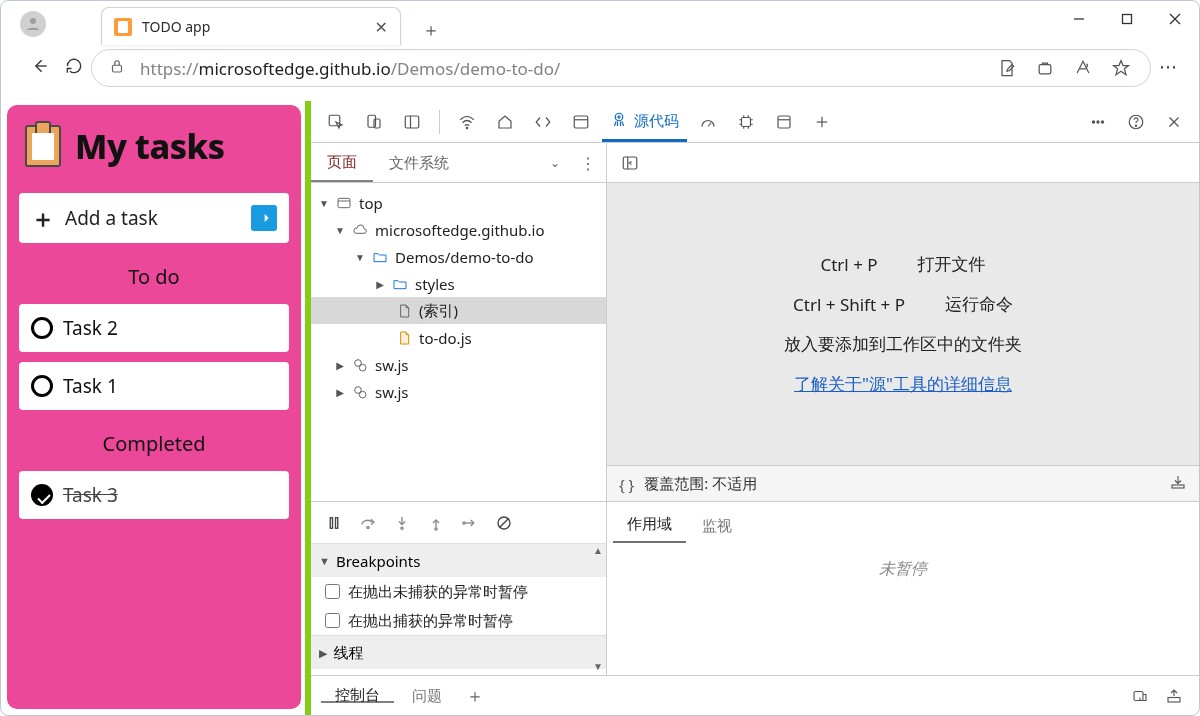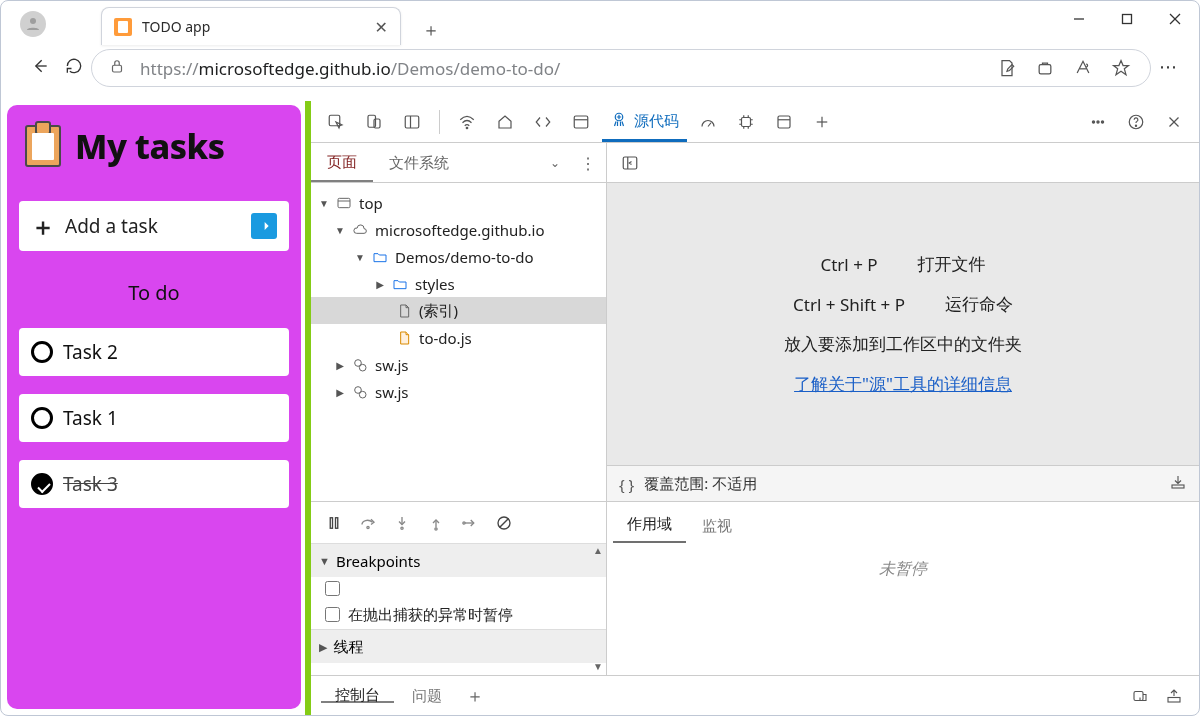--- a/index.html
+++ b/index.html
@@ -32,21 +32,21 @@
   .addr-icons { display:flex; gap:16px; align-items:center; padding-right:6px; }
   .addr-icons .ic { width:22px; height:22px; display:flex; align-items:center; justify-content:center; cursor:pointer; }
   .addr-icons .ic svg { width:20px; height:20px; stroke:#555; fill:none; stroke-width:1.5; }
   .star-filled svg { fill:#1a73e8; stroke:#1a73e8; }
   .more-dots { width:34px; height:34px; display:flex; align-items:center; justify-content:center; cursor:pointer; font-size:18px; color:#333; }
 
   
   .main { flex:1; display:flex; overflow:hidden; }
 
   
-  .app-panel { width: 294px; background:#d946ef; border-radius:10px; margin:4px 0 6px 6px; padding: 12px 12px 0 12px; color:#111; display:flex; flex-direction:column; gap:18px; }
+  .app-panel { width: 294px; background:#ec4899; border-radius:10px; margin:4px 0 6px 6px; padding: 12px 12px 0 12px; color:#111; display:flex; flex-direction:column; gap:10px; }
   .app-title-row { display:flex; align-items:center; gap:14px; padding: 6px 6px 14px 6px; }
   .clipboard-icon { width:36px; height:42px; background:#eca55c; border:2px solid #4a4a4a; border-radius:3px; position:relative; }
   .clipboard-icon::before { content:""; position:absolute; top:-6px; left:8px; right:8px; height:10px; background:#eca55c; border:2px solid #4a4a4a; border-radius:3px; }
   .clipboard-icon::after { content:""; position:absolute; inset:6px 5px 5px 5px; background:#fff; border-radius:1px; }
   .app-title { font-size:34px; font-weight:800; letter-spacing:-0.5px; color:#111; }
   .add-task { background:#fff; border-radius:4px; height:50px; display:flex; align-items:center; padding:0 12px; gap:10px; cursor:pointer; }
   .add-task .plus { font-size:24px; font-weight:600; color:#222; }
   .add-task .lbl { flex:1; font-size:19px; color:#222; }
   .add-task .go { width:26px; height:26px; background:#1a9ae0; display:flex; align-items:center; justify-content:center; border-radius:3px; }
   .add-task .go svg { width:16px; height:16px; fill:#fff; }
@@ -249,20 +249,21 @@
       </div>
       <div class="section-h">To do</div>
       <div class="task-card">
         <span class="circle"></span>
         <span class="task-lbl">Task 2</span>
       </div>
       <div class="task-card">
         <span class="circle"></span>
         <span class="task-lbl">Task 1</span>
       </div>
+      <div class="section-h">Completed</div>
       <div class="task-card">
         <span class="circle done"></span>
         <span class="task-lbl done">Task 3</span>
       </div>
     </div>
 
     <div class="devtools">
 
       <div class="dt-tabs">
         <div class="dt-tab-ic">
@@ -541,20 +542,21 @@
       </div>
 
       <div class="panels-row">
         <div class="bp-panel">
           <div class="acc">
             <span class="tw2">▼</span>
             <span>Breakpoints</span>
           </div>
           <label class="chk-row">
             <input type="checkbox" style="">
+            <span>在抛出未捕获的异常时暂停</span>
           </label>
           <label class="chk-row">
             <input type="checkbox" style="">
             <span>在抛出捕获的异常时暂停</span>
           </label>
           <div class="acc">
             <span class="tw2">▶</span>
             <span>线程</span>
           </div>
           <div class="fake-scroll">

